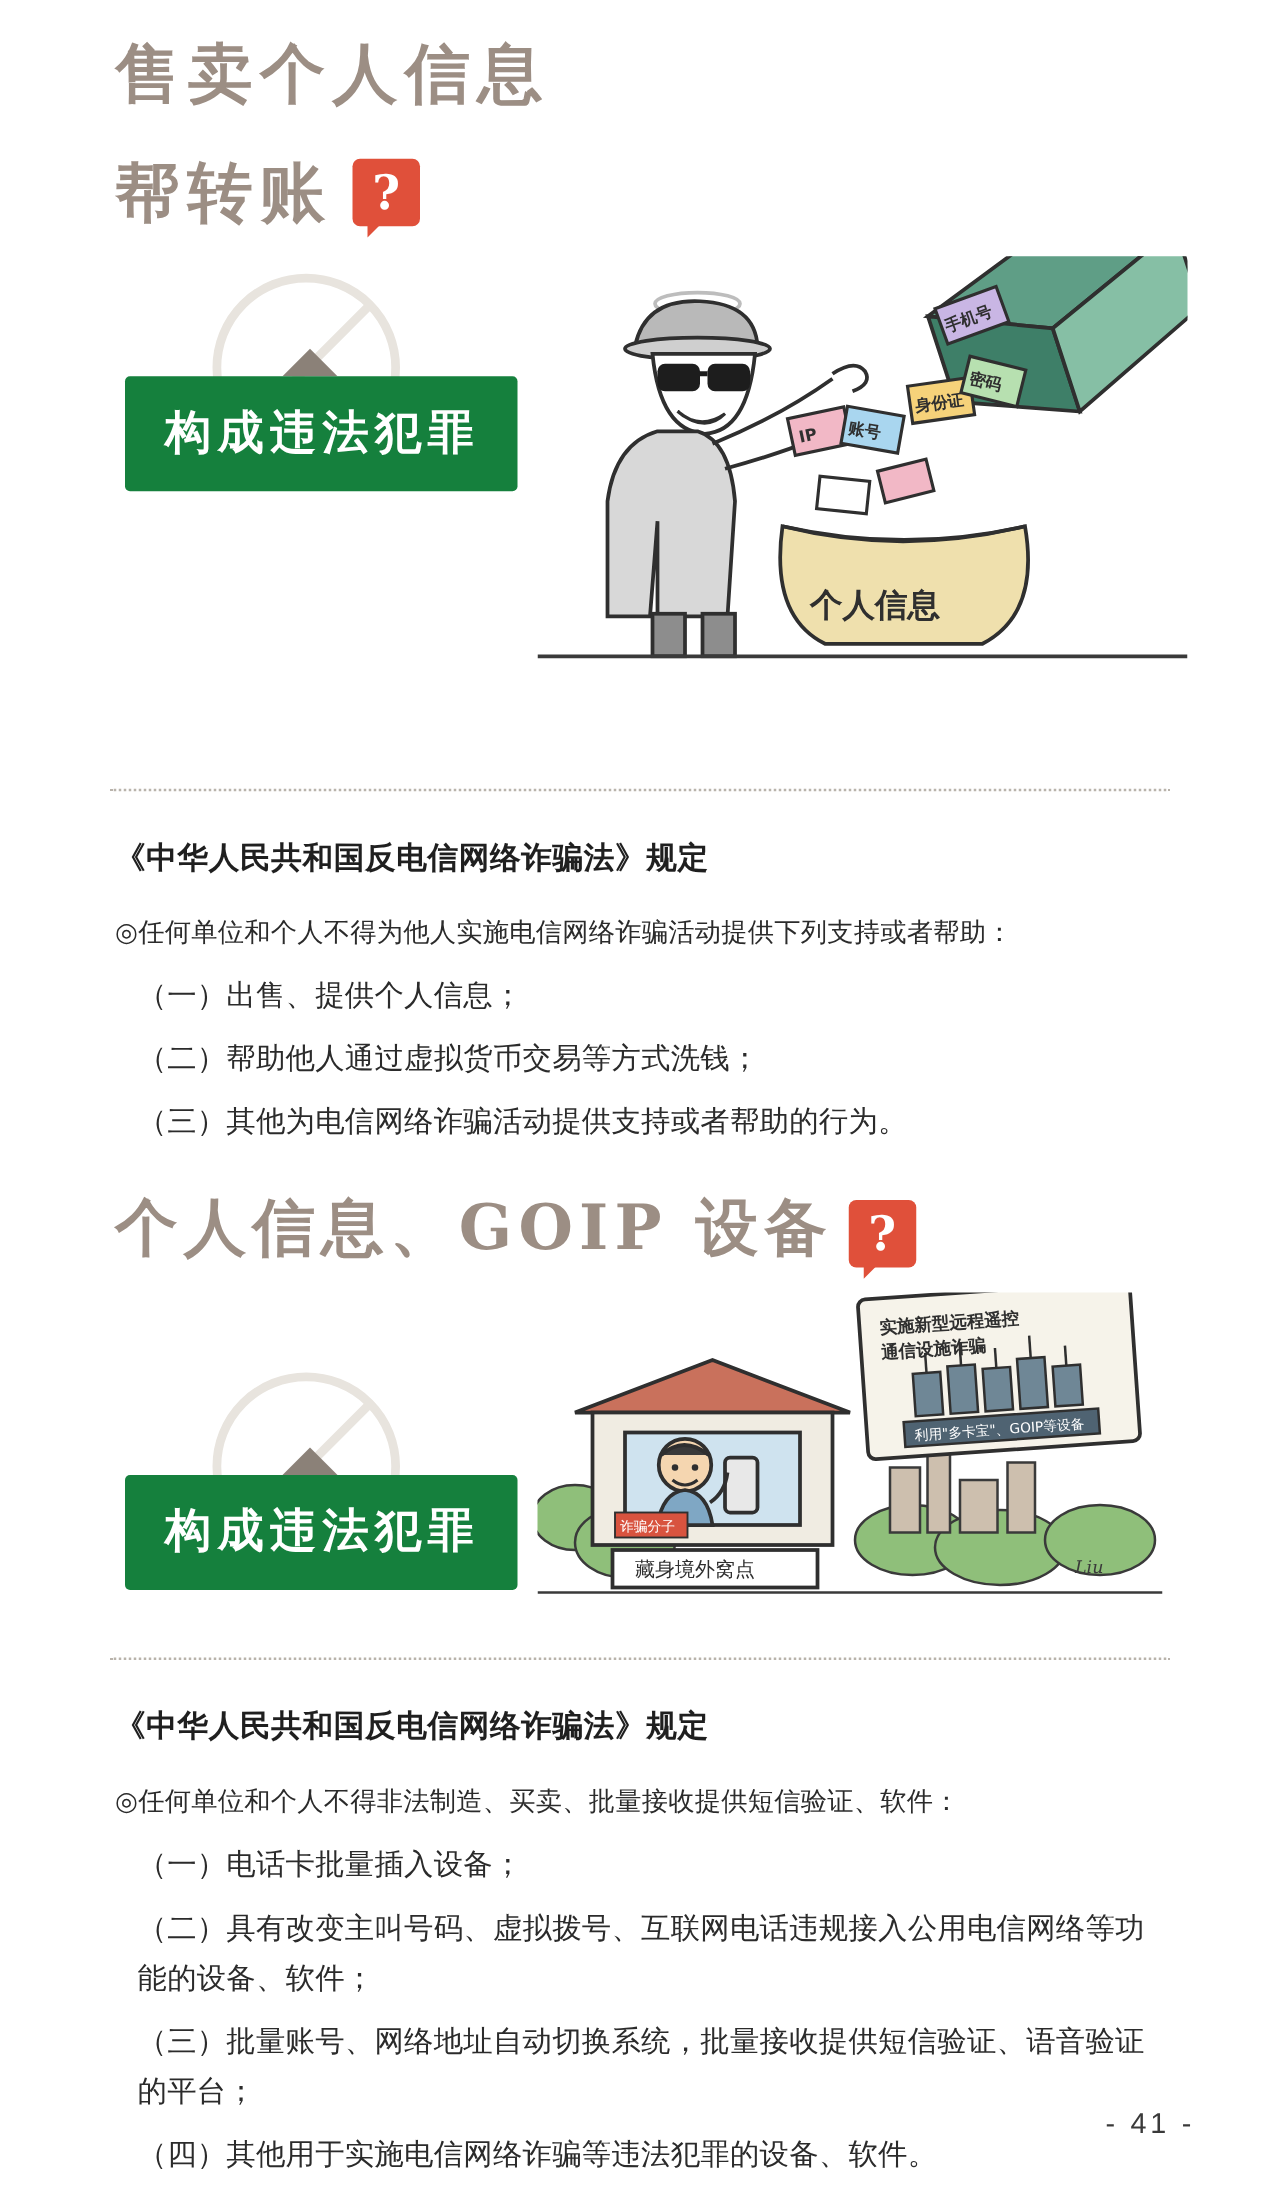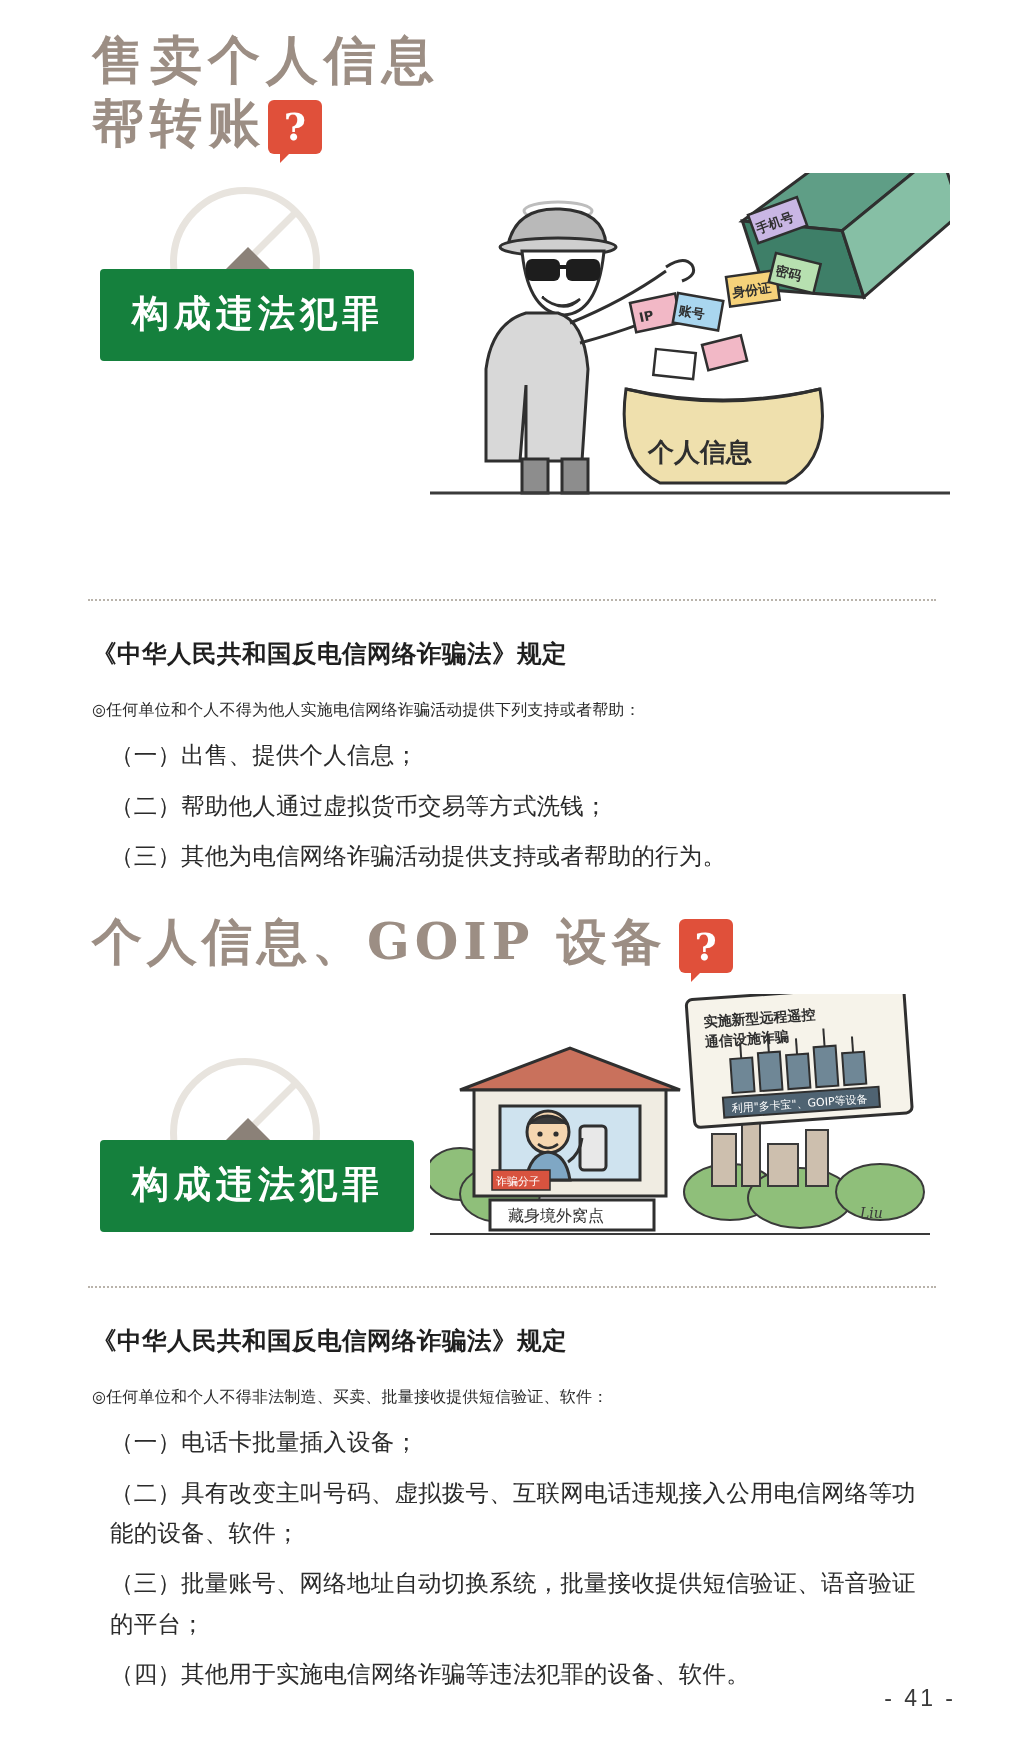--- a/index.html
+++ b/index.html
@@ -36,21 +36,21 @@
     padding-right: 40px;
   }
   .heading-line {
     font-family: "DejaVu Serif", "Liberation Serif", serif;
     font-weight: bold;
     color: #9c8e84;
     letter-spacing: 6px;
     line-height: 1.22;
   }
   .h1-a { font-size: 52px; }
-  .h1-b { font-size: 52px; display: flex; align-items: center; gap: 2px; }
+  .h1-b { font-size: 52px; display: flex; align-items: flex-start; gap: 16px; margin-top: 32px; }
 
   .qmark {
     display: inline-flex;
     align-items: center;
     justify-content: center;
     width: 54px;
     height: 54px;
     background: #e0503a;
     color: #ffffff;
     font-family: "DejaVu Serif", "Liberation Serif", serif;
@@ -156,21 +156,21 @@
   .law-title {
     font-family: "DejaVu Serif", "Liberation Serif", serif;
     font-weight: bold;
     font-size: 24.5px;
     color: #1f1f1f;
     margin: 34px 0 26px 0;
     letter-spacing: 0.5px;
   }
   .law-p {
     font-family: "DejaVu Sans", "Liberation Sans", sans-serif;
-    font-size: 16px;
+    font-size: 21px;
     line-height: 1.72;
     color: #2b2b2b;
     margin: 0 0 12px 0;
     letter-spacing: 0.2px;
   }
   .law-item {
     font-family: "DejaVu Sans", "Liberation Sans", sans-serif;
     font-size: 23.5px;
     line-height: 1.72;
     color: #2b2b2b;

